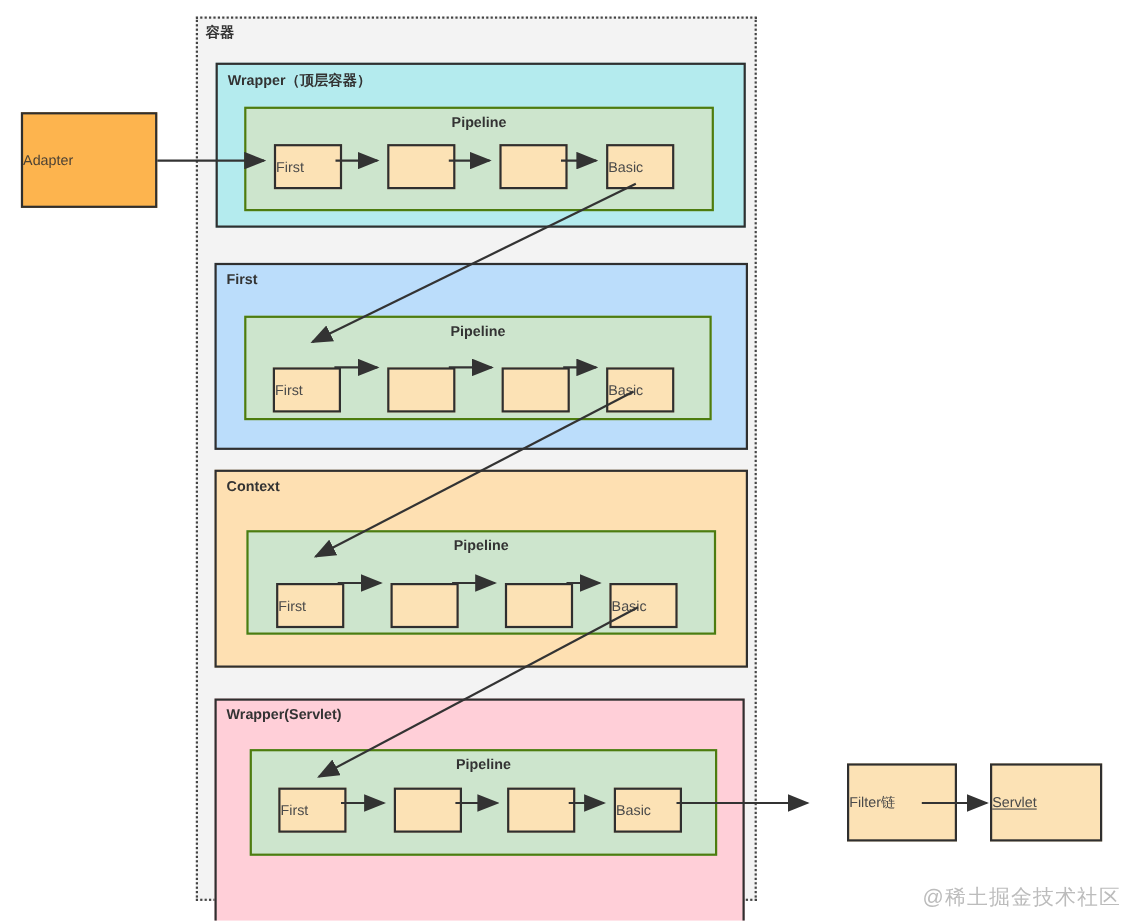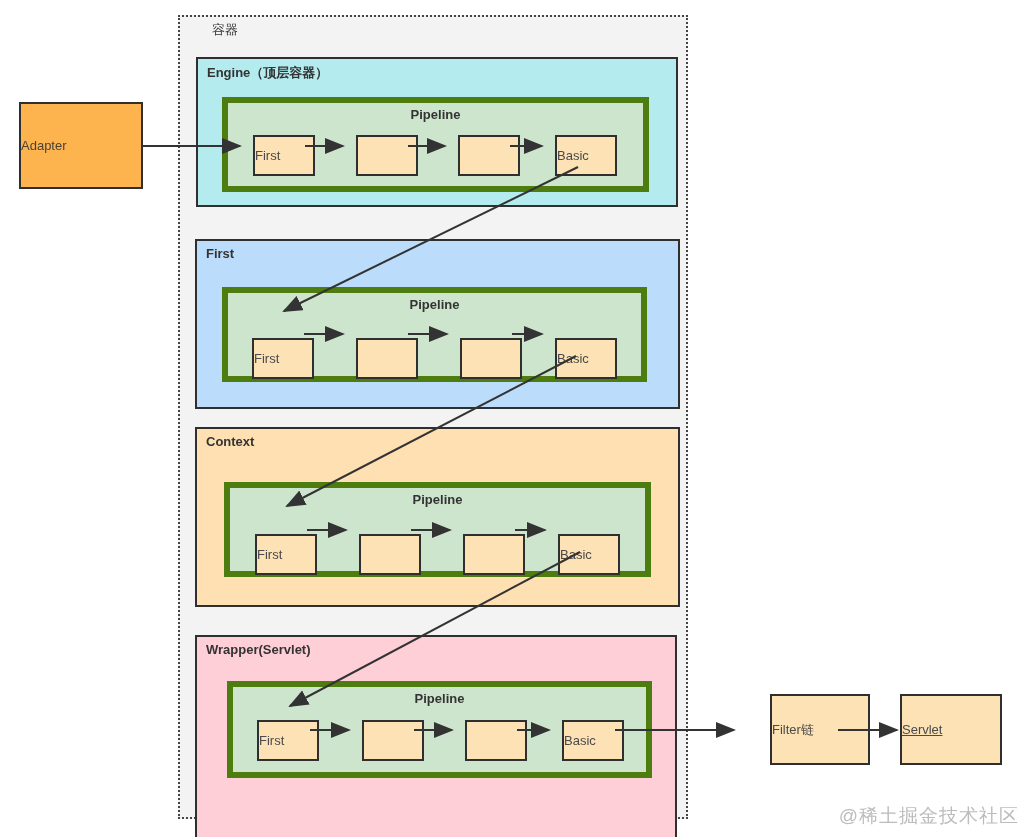--- a/index.html
+++ b/index.html
@@ -12,35 +12,35 @@
     position:absolute; left:0; top:0; width:1025px; height:837px;
     z-index:20; pointer-events:none;
   }
   svg.arrows line { stroke:#333333; stroke-width:2; }
   .outer {
     position:absolute; left:178px; top:15px; width:510px; height:804px;
     border:2px dotted #444444; background:#f3f3f3; z-index:1;
   }
   .outer-label {
     position:absolute; left:7px; top:4px;
-    font-size:13px; font-weight:normal; color:#333333;margin-left:25px;
+    font-size:13px; font-weight:bold; color:#333333;
   }
   .sec {
     position:absolute; border:2px solid #2f2f2f;
   }
   .sec-label {
     position:absolute; left:9px; top:5px;
     font-size:13px; font-weight:bold; color:#333333;
   }
   .sec-engine  { left:16px; top:40px;  width:482px; height:150px; background:#b4ebee; }
   .sec-host    { left:15px; top:222px; width:485px; height:170px; background:#bbddfb; }
   .sec-context { left:15px; top:410px; width:485px; height:180px; background:#fee0b2; }
   .sec-wrapper { left:15px; top:618px; width:482px; height:210px; background:#ffcfd8; }
   .pipeline {
-    position:absolute; border:6px solid #4d7c0f; background:#cde5cd;
+    position:absolute; border:2px solid #4d7c0f; background:#cde5cd;
   }
   .pipe-engine  { left:24px; top:38px; width:427px; height:95px; }
   .pipe-host    { left:25px; top:46px; width:425px; height:95px; }
   .pipe-context { left:27px; top:53px; width:427px; height:95px; }
   .pipe-wrapper { left:30px; top:44px; width:425px; height:97px; }
   .pipe-label {
     position:absolute; left:0; right:0; top:4px; text-align:center;
     font-size:13px; font-weight:bold; color:#333333;
   }
   .node {
@@ -101,21 +101,21 @@
   </svg>
 
   <div class="node adapter">
     <span>Adapter</span>
   </div>
 
   <div class="outer">
     <div class="outer-label">容器</div>
 
     <div class="sec sec-engine">
-      <div class="sec-label">Engine（顶层容器）</div>
+      <div class="sec-label">Wrapper（顶层容器）</div>
       <div class="pipeline pipe-engine">
         <div class="pipe-label">Pipeline</div>
         <div class="node valve" style="left:25px;top:32px;">First</div>
         <div class="node valve" style="left:128px;top:32px;"></div>
         <div class="node valve" style="left:230px;top:32px;"></div>
         <div class="node valve" style="left:327px;top:32px;">Basic</div>
       </div>
     </div>
 
     <div class="sec sec-host">

